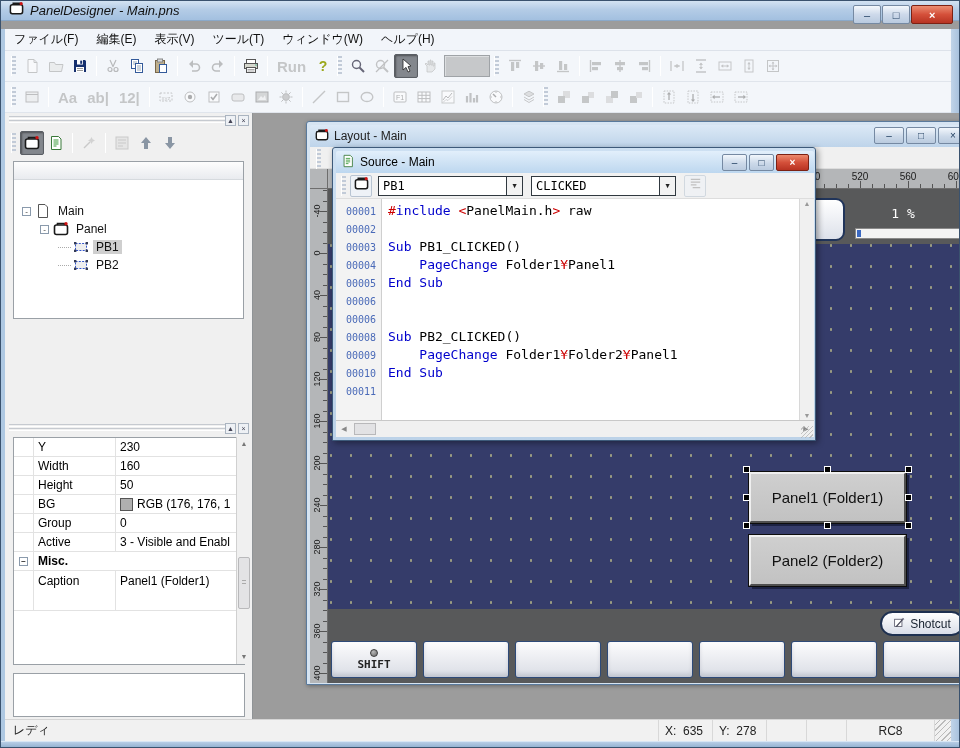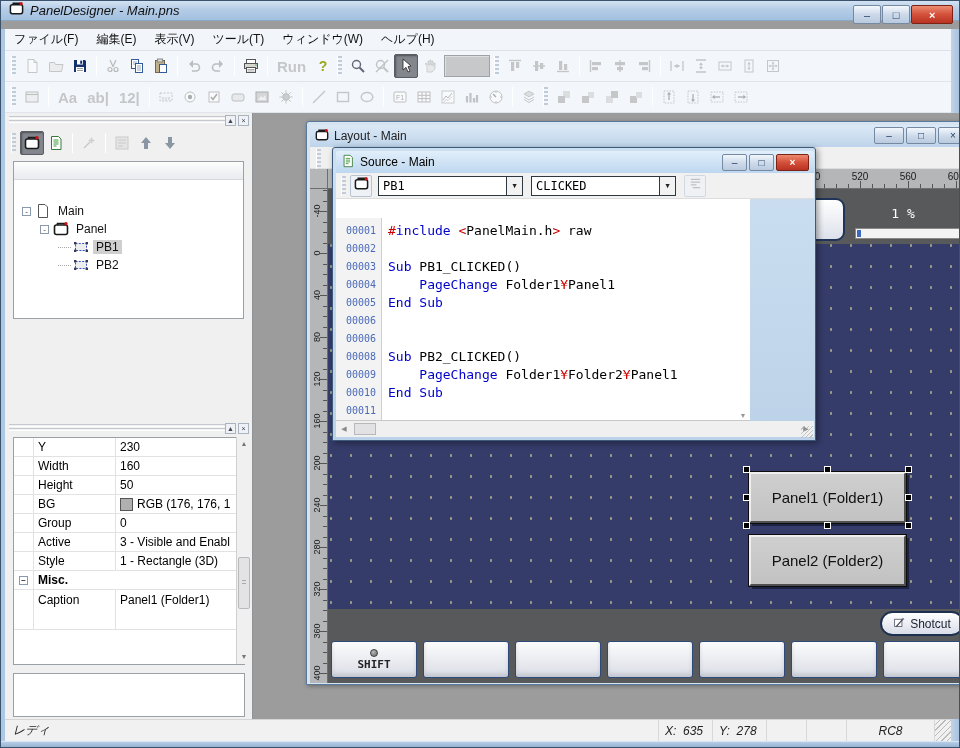--- a/index.html
+++ b/index.html
@@ -181,42 +181,42 @@
   .sw-toolbar { position:absolute; left:3px; top:25px; width:478px; height:26px; background:#f1f1f1;
     border-bottom:1px solid #ddd; display:flex; align-items:center; padding-left:3px; }
   .sw-tb-btn { width:22px; height:22px; display:flex; align-items:center; justify-content:center;
     border:1px solid #b8c4d2; border-radius:2px; background:#eef2f7; margin-right:6px; }
   .sw-tb-btn svg { width:15px; height:15px; }
   .combo { width:145px; height:20px; background:#fff; border:1px solid #30383f; display:flex;
     align-items:center; font-family:"DejaVu Sans Mono", monospace; font-size:12px; color:#000; }
   .combo .cval { flex:1; padding-left:4px; white-space:nowrap; overflow:hidden; }
   .combo .carrow { width:16px; height:100%; border-left:1px solid #30383f; display:flex;
     align-items:center; justify-content:center; font-size:7px; color:#222; background:#f2f2f2; }
-  .sw-code { position:absolute; left:3px; top:51px; width:414px; height:222px; background:#fff;
-    border-bottom:1px solid #c8c8c8; display:flex;align-items:flex-end; }
+  .sw-code { position:absolute; left:3px; top:51px; width:478px; height:222px; background:#fff;
+    border-bottom:1px solid #c8c8c8; display:flex; }
   .gutter { width:46px; background:#f3f3f3; border-right:1px solid #cfcfcf;
     font-family:"DejaVu Sans Mono", monospace; font-size:10px; color:#4a6ab8; text-align:right;
     padding:4px 5px 0 0; line-height:18px; }
   .codearea { flex:1; font-family:"DejaVu Sans Mono", monospace; font-size:13px; line-height:18px;
     padding:3px 0 0 6px; white-space:pre; overflow:hidden; color:#000; }
   .tok-b { color:#0000cc; } .tok-r { color:#cc0000; } .tok-k { color:#000; }
   .vscroll { width:15px; background:#f0f0f0; border-left:1px solid #d8d8d8; position:relative; }
   .vscroll .arr { position:absolute; left:0; width:14px; text-align:center; font-size:7px; color:#999; }
   .hscroll { position:absolute; left:3px; top:273px; width:478px; height:16px; background:#f0f0f0;
     display:flex; align-items:center; }
   .hscroll .arr { width:16px; text-align:center; font-size:7px; color:#888; }
   .hthumb { width:22px; height:12px; background:#e2e2e4; border:1px solid #b8b8ba; margin-left:2px; }
   .sizegrip { position:absolute; right:2px; bottom:2px; width:12px; height:12px;
     background:repeating-linear-gradient(135deg,transparent 0 2px,#b0b0b0 2px 3px); opacity:.7; }
 
   
   .statusbar { position:absolute; left:4px; top:718px; width:946px; height:22px; background:#f1f1f1;
     border-top:1px solid #d5d5d5; display:flex; align-items:center; font-size:12px; color:#222; }
   .sb-pane { height:100%; display:flex; align-items:center; padding:0 6px;
-    border-right:1px solid #d8d8d8; white-space:nowrap;font-style:italic; }
+    border-right:1px solid #d8d8d8; white-space:nowrap; }
   .sb-ready { flex:1; padding-left:8px; }
   .sb-grip { width:16px; height:100%;
     background:repeating-linear-gradient(135deg,transparent 0 3px,#bbb 3px 4px); }
 </style>
 </head>
 <body>
 
 <div id="app">
 
   <div class="titlebar">
@@ -724,27 +724,20 @@
             <div class="pname">Group</div>
             <div class="pval">
               <span>0</span>
             </div>
           </div>
           <div class="prow">
             <div class="gut"></div>
             <div class="pname">Active</div>
             <div class="pval">
               <span>3 - Visible and Enabl</span>
-            </div>
-          </div>
-          <div class="prow">
-            <div class="gut"></div>
-            <div class="pname">Style</div>
-            <div class="pval">
-              <span>1 - Rectangle (3D)</span>
             </div>
           </div>
           <div class="prow section">
             <div class="gut">
               <span class="exp-box">−</span>
             </div>
             <div style="padding-left:4px;">Misc.</div>
           </div>
           <div class="prow caption-row">
             <div class="gut"></div>

